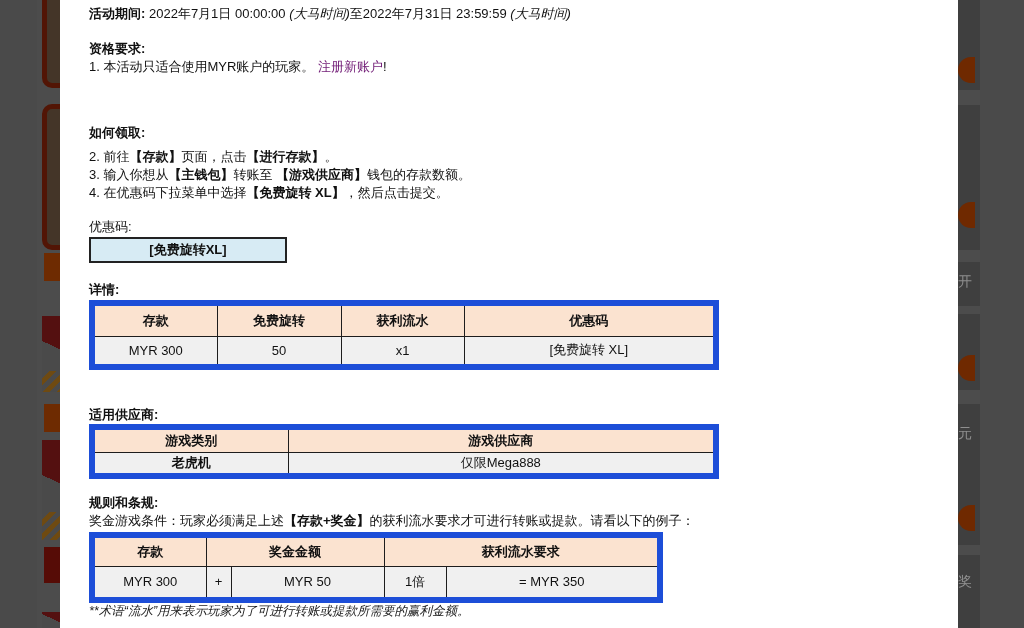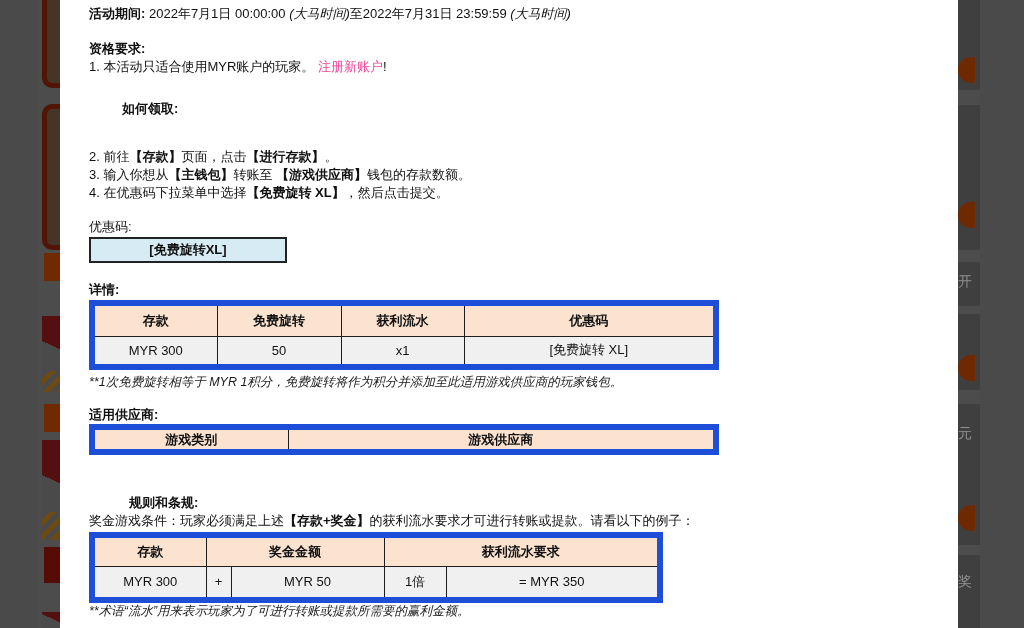--- a/index.html
+++ b/index.html
@@ -43,21 +43,21 @@
   .bg-p1 { top:57px; } .bg-p2 { top:202px; } .bg-p3 { top:355px; } .bg-p4 { top:505px; }
   .bg-glyph { position:absolute; left:958px; width:22px; color:#8f8f8f; font-size:14px; line-height:18px; }
   .bg-g1 { top:272px; } .bg-g2 { top:424px; } .bg-g3 { top:572px; }
 
   
   .modal { position:absolute; left:60px; top:0; width:898px; height:628px; background:#ffffff; }
   .blk { position:absolute; left:29px; color:#111; font-size:13px; line-height:18px; white-space:nowrap; }
   .b { font-weight:bold; }
   .i { font-style:italic; }
   .sec-title { font-weight:bold;text-align:right; }
-  .link { color:#ec4899; text-decoration:none; cursor:pointer; }
+  .link { color:#701a75; text-decoration:none; cursor:pointer; }
   .foot { font-style:italic; font-size:12.5px; color:#1a1a1a; }
 
   .code-box { position:absolute; left:29px; top:237px; width:198px; height:26px; background:#d7ebf4;
               border:2px solid #222; display:flex; align-items:center; justify-content:center;
               font-weight:bold; font-size:13px; color:#111; }
 
   table { border-collapse:collapse; table-layout:fixed; }
   table.grid { border:6px solid #1d4ed8; }
   .grid th, .grid td { border:1px solid #1d1d1d; text-align:center; vertical-align:middle;
                        font-size:13px; color:#111; overflow:hidden; }
@@ -102,21 +102,21 @@
 
     <div class="blk" style="top:5px;">
       <span class="b">活动期间:</span><span> 2022年7月1日 00:00:00 </span><span class="i">(大马时间)</span><span>至2022年7月31日 23:59:59 </span><span class="i">(大马时间)</span>
     </div>
 
     <div class="blk sec-title" style="top:40px;">资格要求:</div>
     <div class="blk" style="top:58px;">
       <span>1. 本活动只适合使用MYR账户的玩家。 </span><a class="link">注册新账户</a><span>!</span>
     </div>
 
-    <div class="blk sec-title" style="top:100px;margin-left:33px;">如何领取:</div>
+    <div class="blk sec-title" style="top:124px;">如何领取:</div>
     <div class="blk" style="top:148px;">
       <span>2. 前往</span><span class="b">【存款】</span><span>页面，点击</span><span class="b">【进行存款】</span><span>。</span>
     </div>
     <div class="blk" style="top:166px;">
       <span>3. 输入你想从</span><span class="b">【主钱包】</span><span>转账至 </span><span class="b">【游戏供应商】</span><span>钱包的存款数额。</span>
     </div>
     <div class="blk" style="top:184px;">
       <span>4. 在优惠码下拉菜单中选择</span><span class="b">【免费旋转 XL】</span><span>，然后点击提交。</span>
     </div>
 
@@ -139,37 +139,40 @@
         <th>优惠码</th>
       </tr>
       <tr>
         <td>MYR 300</td>
         <td>50</td>
         <td>x1</td>
         <td>[免费旋转 XL]</td>
       </tr>
     </tbody>
       </table>
-    <div class="blk foot" style="top:373px;">**1次免费旋转相等于 MYR 1积分，免费旋转将作为积分并添加至此适用游戏供应商的玩家钱包。</div>
 
     <div class="blk sec-title" style="top:406px;">适用供应商:</div>
     <table class="grid t-prov" style="position:absolute; left:29px; top:424px;border-radius:13px;">
       <colgroup>
           <col style="width:196px">
           <col style="width:428px">
         </colgroup>
       <tbody>
           <tr>
         <th>游戏类别</th>
         <th>游戏供应商</th>
       </tr>
+      <tr>
+        <td class="b-cell">老虎机</td>
+        <td>仅限Mega888</td>
+      </tr>
     </tbody>
       </table>
 
-    <div class="blk sec-title" style="top:494px;margin-left:40px;">规则和条规:</div>
+    <div class="blk sec-title" style="top:494px;">规则和条规:</div>
     <div class="blk" style="top:512px;">
       <span>奖金游戏条件：玩家必须满足上述</span><span class="b">【存款+奖金】</span><span>的获利流水要求才可进行转账或提款。请看以下的例子：</span>
     </div>
     <table class="grid t-rules" style="position:absolute; left:29px; top:532px;">
       <colgroup>
           <col style="width:114px">
           <col style="width:25px">
           <col style="width:153px">
           <col style="width:62px">
           <col style="width:214px">

